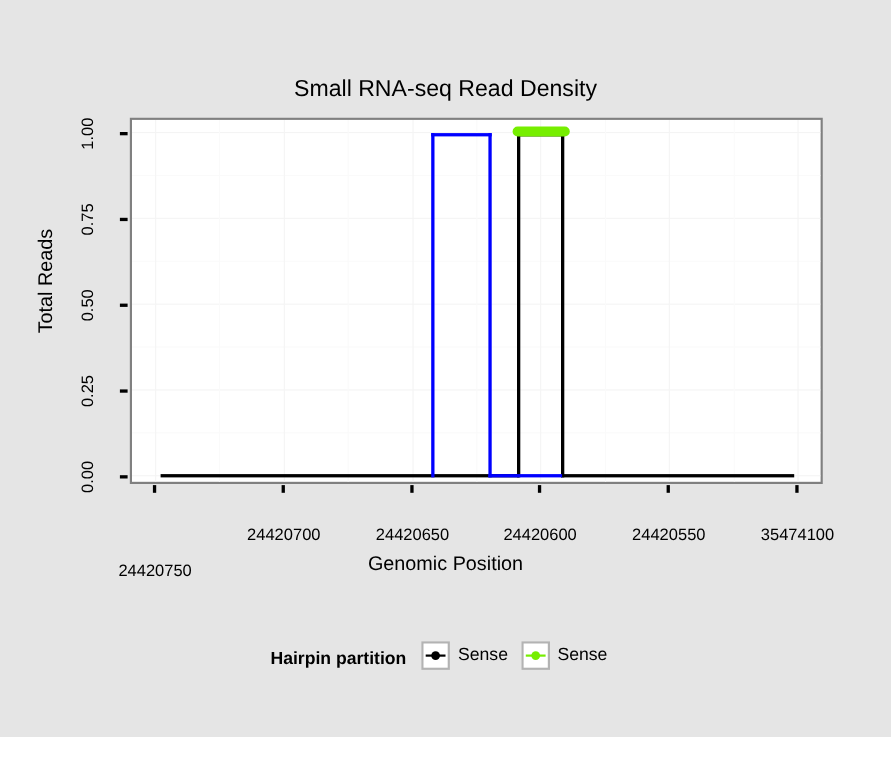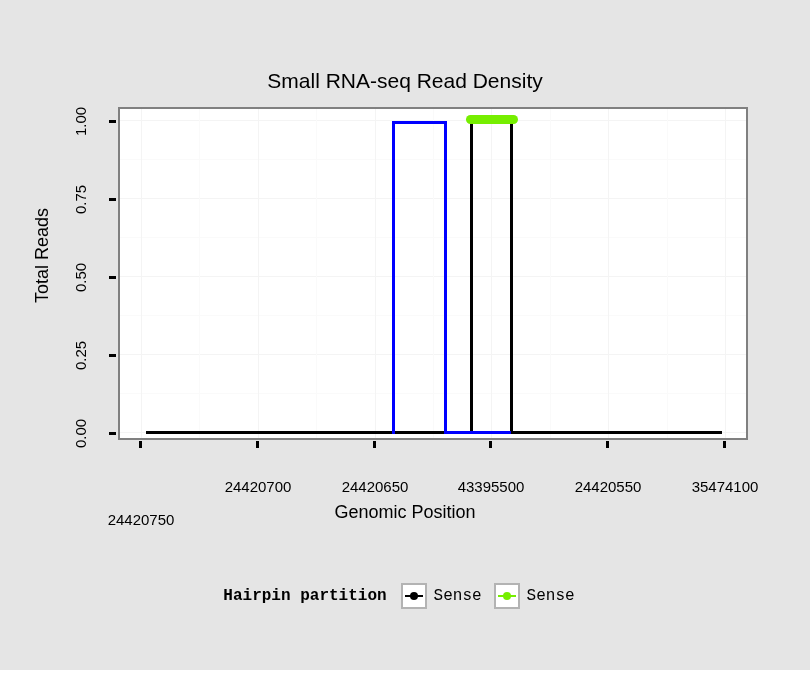--- a/index.html
+++ b/index.html
@@ -174,24 +174,23 @@
     background: #76ee00;
     border-radius: 5px;
   }
   
   #legend {
     position: absolute;
     left: 0;
     top: 583px;
     width: 810px;
     display: flex;
-    align-items: center;
+    align-items: flex-end;
     justify-content: center;
     gap: 0px;
-    font-family: Liberation Mono, monospace;
   }
   #legend-title {
     font-size: 16px;
     font-weight: bold;
     color: #000000;
     margin-right: 14px;
     white-space: nowrap;
   }
   .legend-entry {
     display: flex;
@@ -254,21 +253,21 @@
   <div class="tick-x" style="left:139px;"></div>
   <div class="tick-x" style="left:256px;"></div>
   <div class="tick-x" style="left:373px;"></div>
   <div class="tick-x" style="left:489px;"></div>
   <div class="tick-x" style="left:606px;"></div>
   <div class="tick-x" style="left:723px;"></div>
 
   <div class="xlabel-tick" style="left:76px;margin-top:33px;">24420750</div>
   <div class="xlabel-tick" style="left:193px;">24420700</div>
   <div class="xlabel-tick" style="left:310px;">24420650</div>
-  <div class="xlabel-tick" style="left:426px;">43395500</div>
+  <div class="xlabel-tick" style="left:426px;">24420600</div>
   <div class="xlabel-tick" style="left:543px;">24420550</div>
   <div class="xlabel-tick" style="left:660px;">35474100</div>
 
   <div id="x-axis-title">Genomic Position</div>
 
   <div id="panel">
     <div id="plot-area">
 
       <div class="gridline-major" style="top:11px;"></div>
       <div class="gridline-minor" style="top:50px;"></div>

